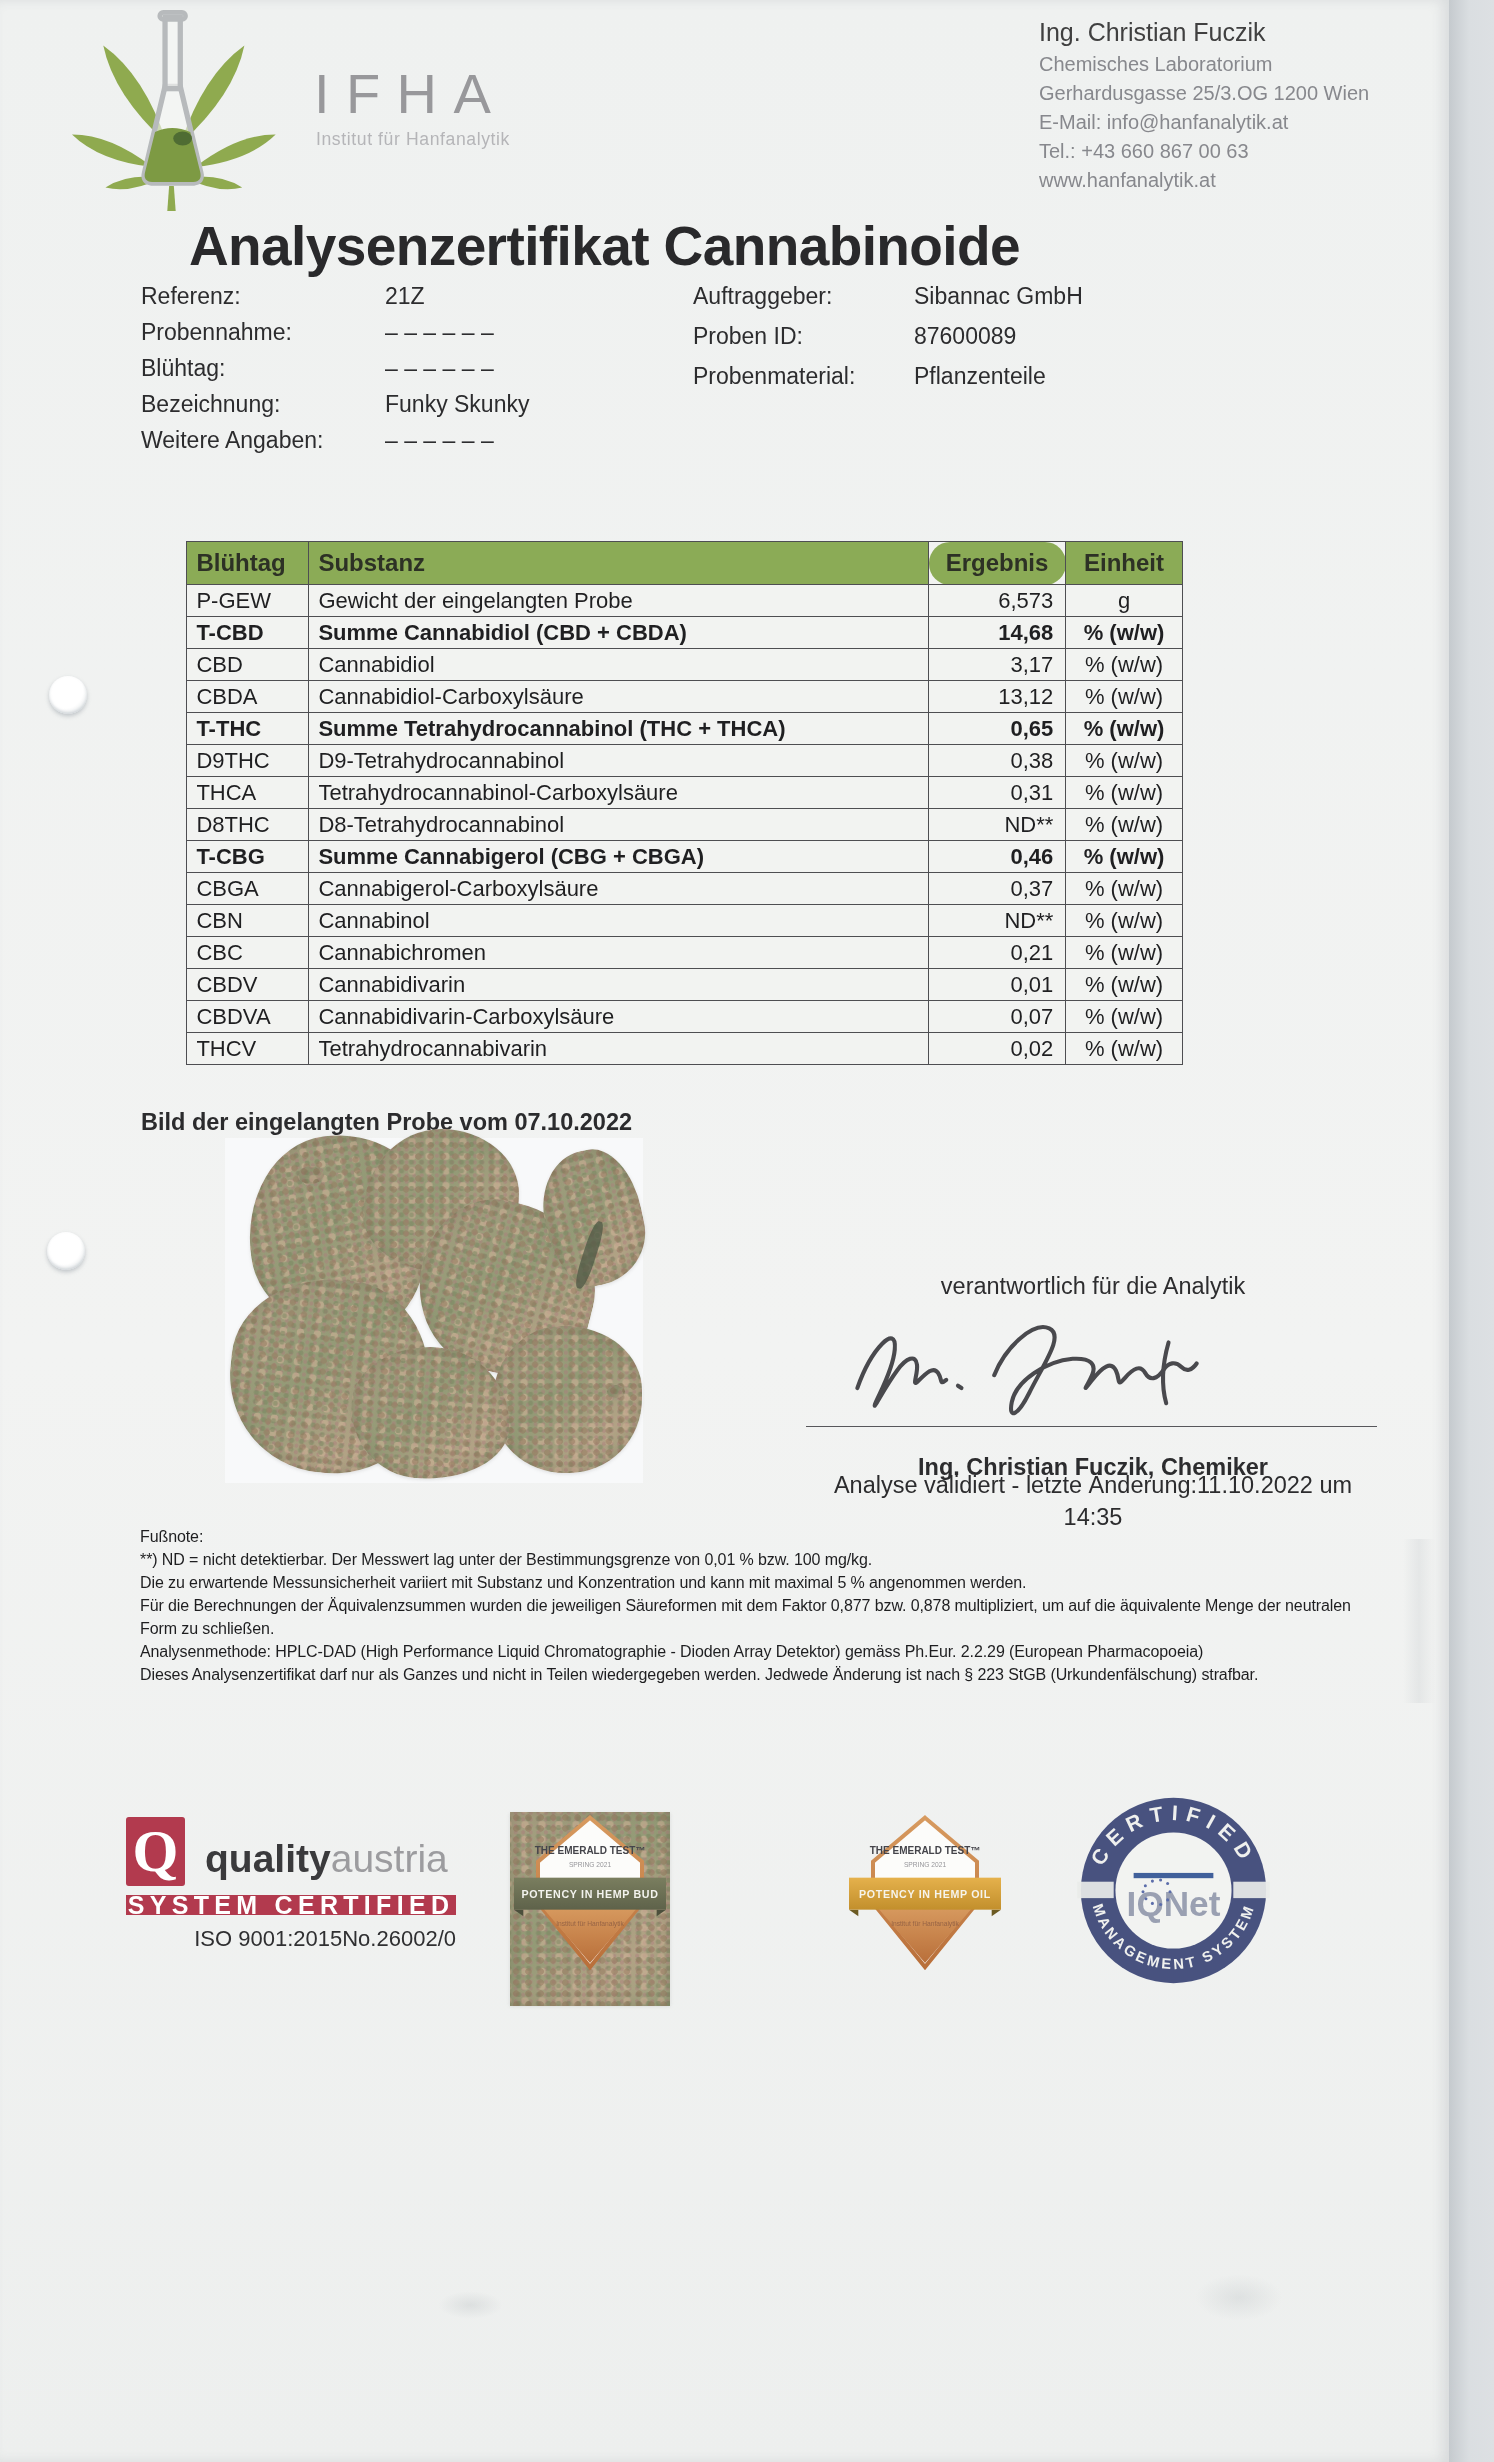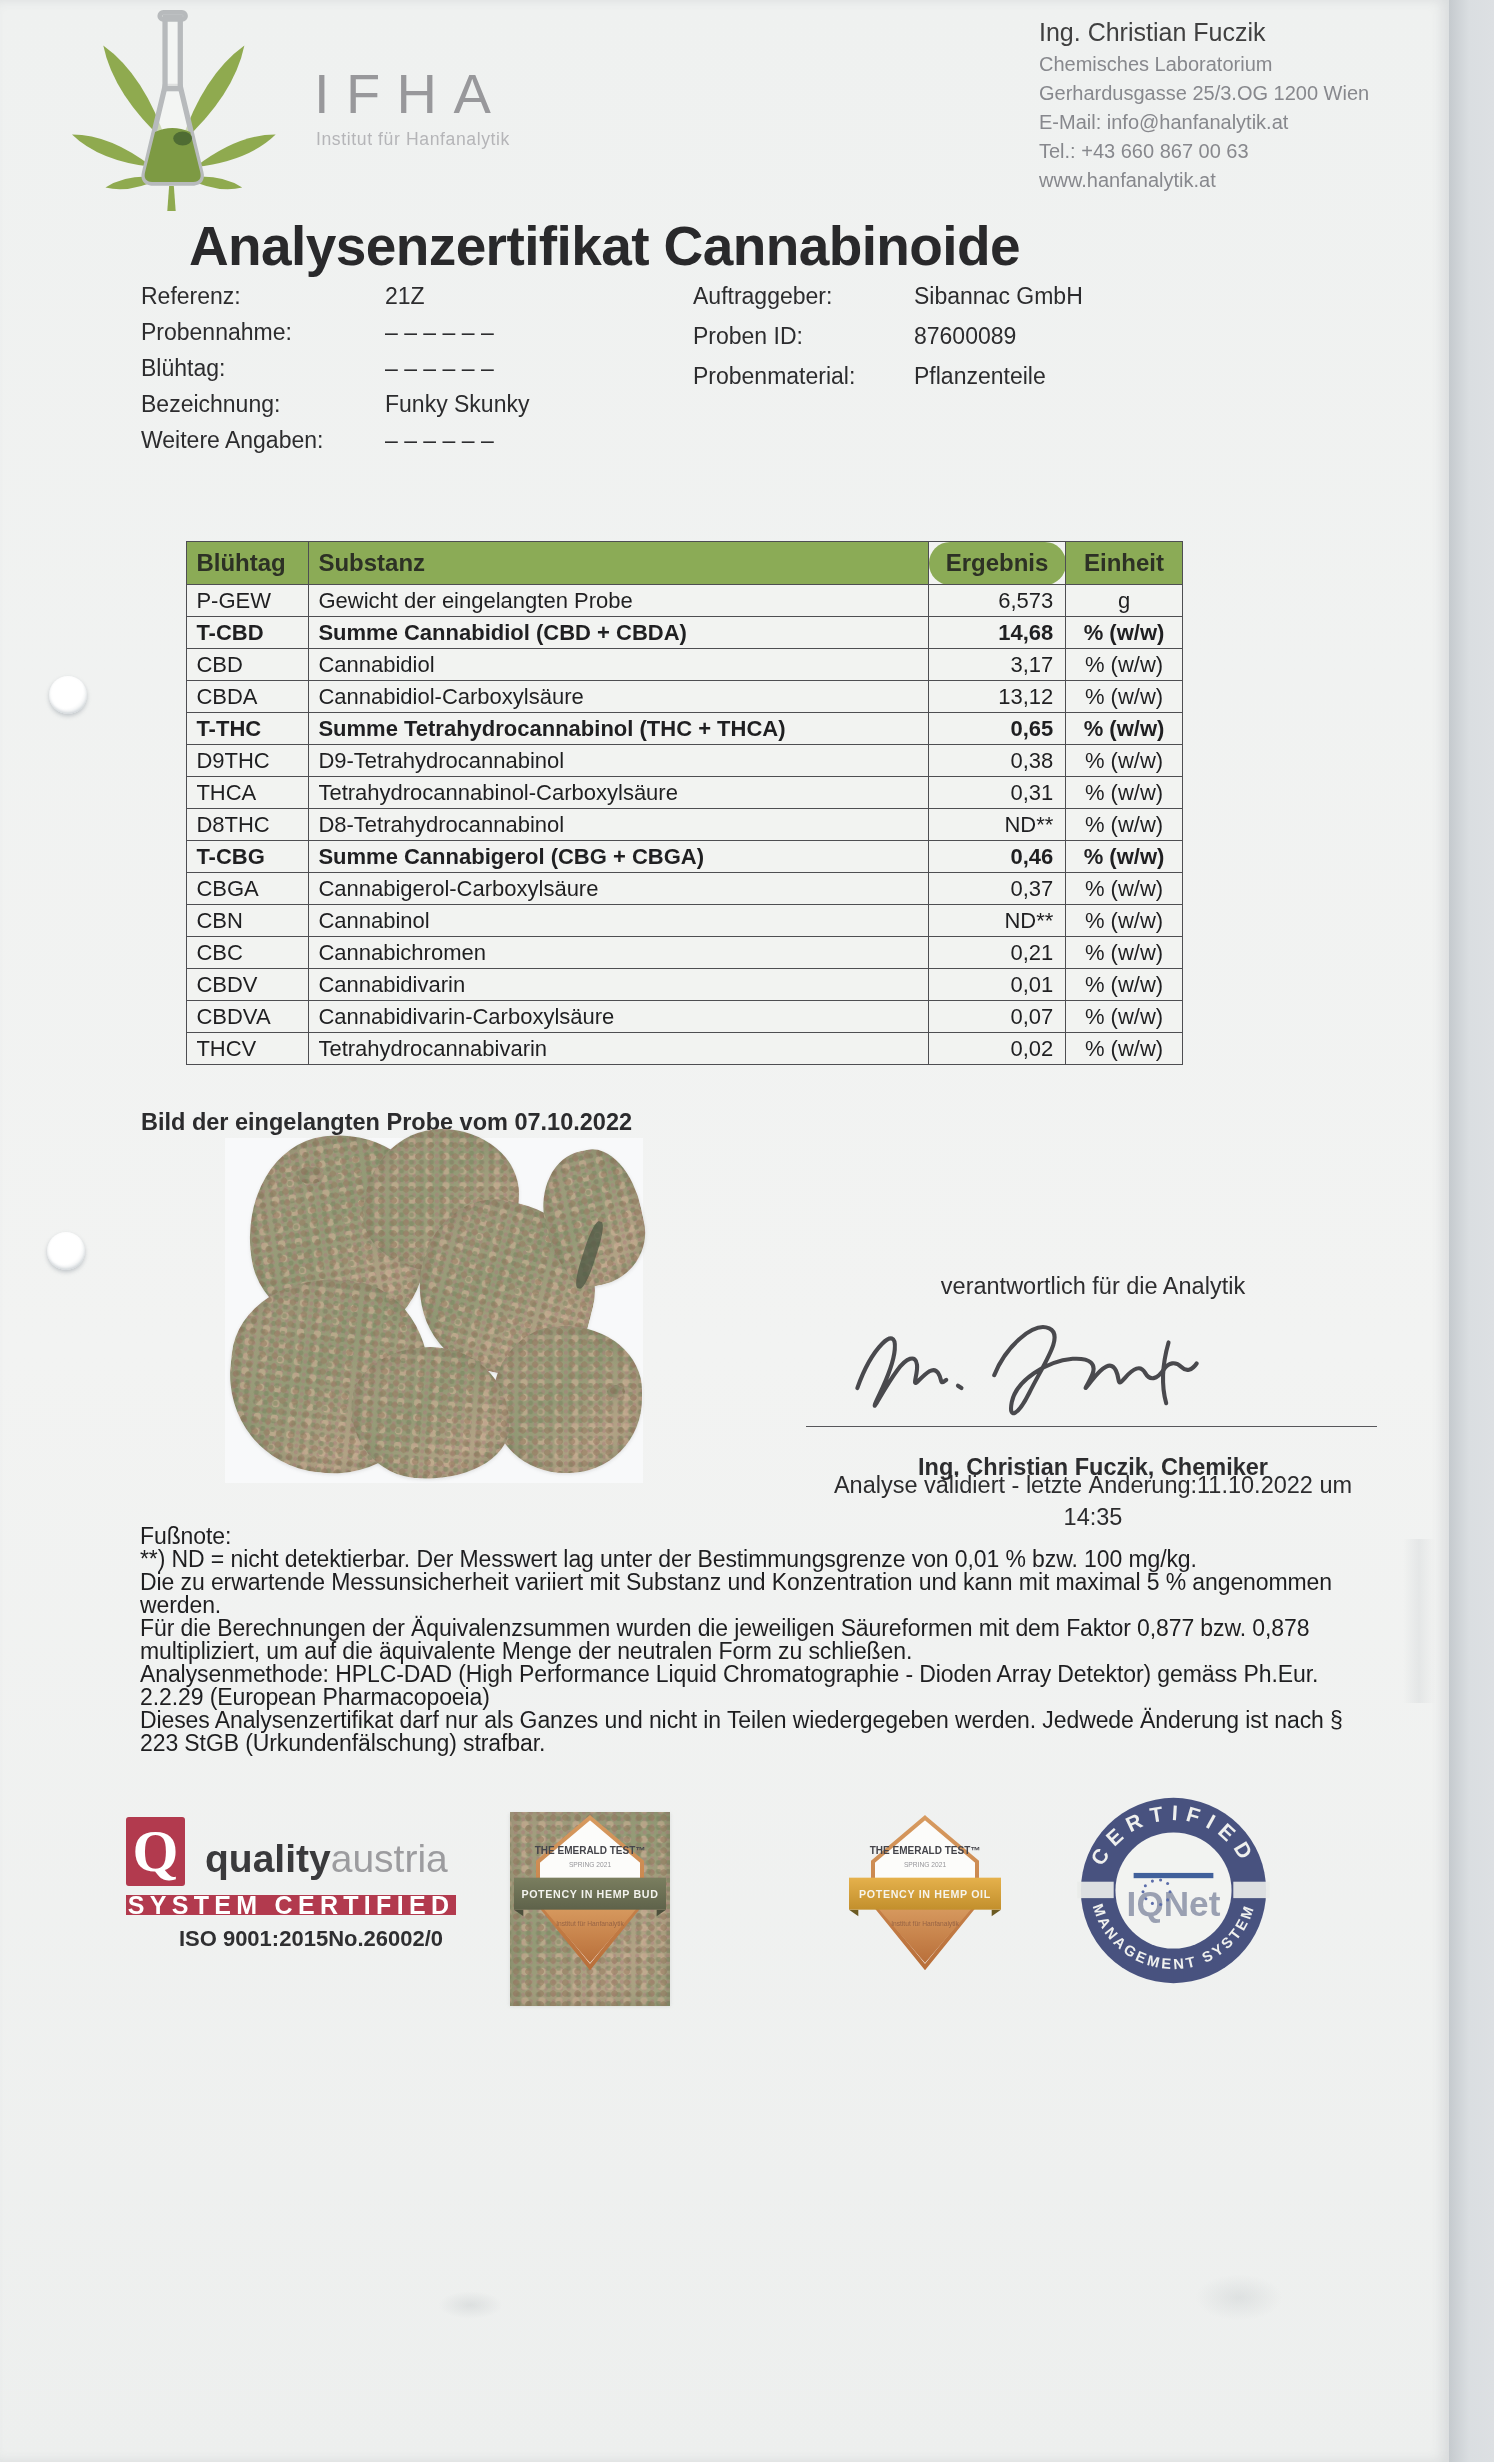--- a/index.html
+++ b/index.html
@@ -62,35 +62,35 @@
 
   
   .sig-heading{position:absolute;left:805px;top:1273px;width:576px;text-align:center;font-size:23.5px;color:#2d2d2f;}
   .sig-image{position:absolute;left:840px;top:1305px;width:388px;height:117px;}
   .sig-line{position:absolute;left:806px;top:1426px;width:571px;border-top:1.2px solid #57575b;}
   .sig-name{position:absolute;left:805px;top:1438px;width:576px;text-align:center;font-size:23.5px;font-weight:600;color:#2c2c2e;margin-top:16px;}
   .sig-val1{position:absolute;left:758px;top:1472px;width:670px;text-align:center;font-size:23.5px;color:#2c2c2e;}
   .sig-val2{position:absolute;left:758px;top:1504px;width:670px;text-align:center;font-size:23.5px;color:#2c2c2e;}
 
   
-  .footnote{position:absolute;left:140px;top:1525px;width:1245px;font-size:23px;line-height:23px;color:#1e1e20;letter-spacing:-0.1px;}
+  .footnote{position:absolute;left:140px;top:1525px;width:1245px;font-size:16px;line-height:23px;color:#1e1e20;letter-spacing:-0.1px;}
   .footnote div{margin:0;}
 
   
   .qa{position:absolute;left:126px;top:1817px;width:330px;}
   .qa-top{display:flex;align-items:flex-end;}
   .qa-q{width:59px;height:69px;background:#b23a4e;color:#fff;border-radius:2.9px;
     display:flex;align-items:center;justify-content:center;
     font-family:"Liberation Serif",serif;font-size:59px;font-weight:700;line-height:1;}
   .qa-brand{margin-left:20px;font-size:39px;padding-bottom:4.7px;white-space:nowrap;}
   .qa-brand .b{font-weight:700;color:#3a3a3c;}
   .qa-brand .l{font-weight:400;color:#9c9c9f;}
   .qa-bar{margin-top:9.4px;background:#b23a4e;height:20px;display:flex;align-items:center;justify-content:center;
     color:#fff;font-weight:700;font-size:25px;letter-spacing:5.3px;white-space:nowrap;}
-  .qa-bottom{display:flex;justify-content:center;margin-top:10.6px;font-size:22px;font-weight:700;color:#2f2f31;margin-left:40px;}
+  .qa-bottom{display:flex;justify-content:flex-end;margin-top:10.6px;font-size:22px;font-weight:400;color:#2f2f31;margin-left:40px;}
 
   .badge{position:absolute;width:160px;height:194px;}
   .badge.bud{left:510px;top:1812px;}
   .badge.oil{left:845px;top:1812px;}
   .iqnet{position:absolute;left:1075px;top:1792px;width:197px;height:197px;}
 </style>
 </head>
 <body>
 
 <div class="page">

